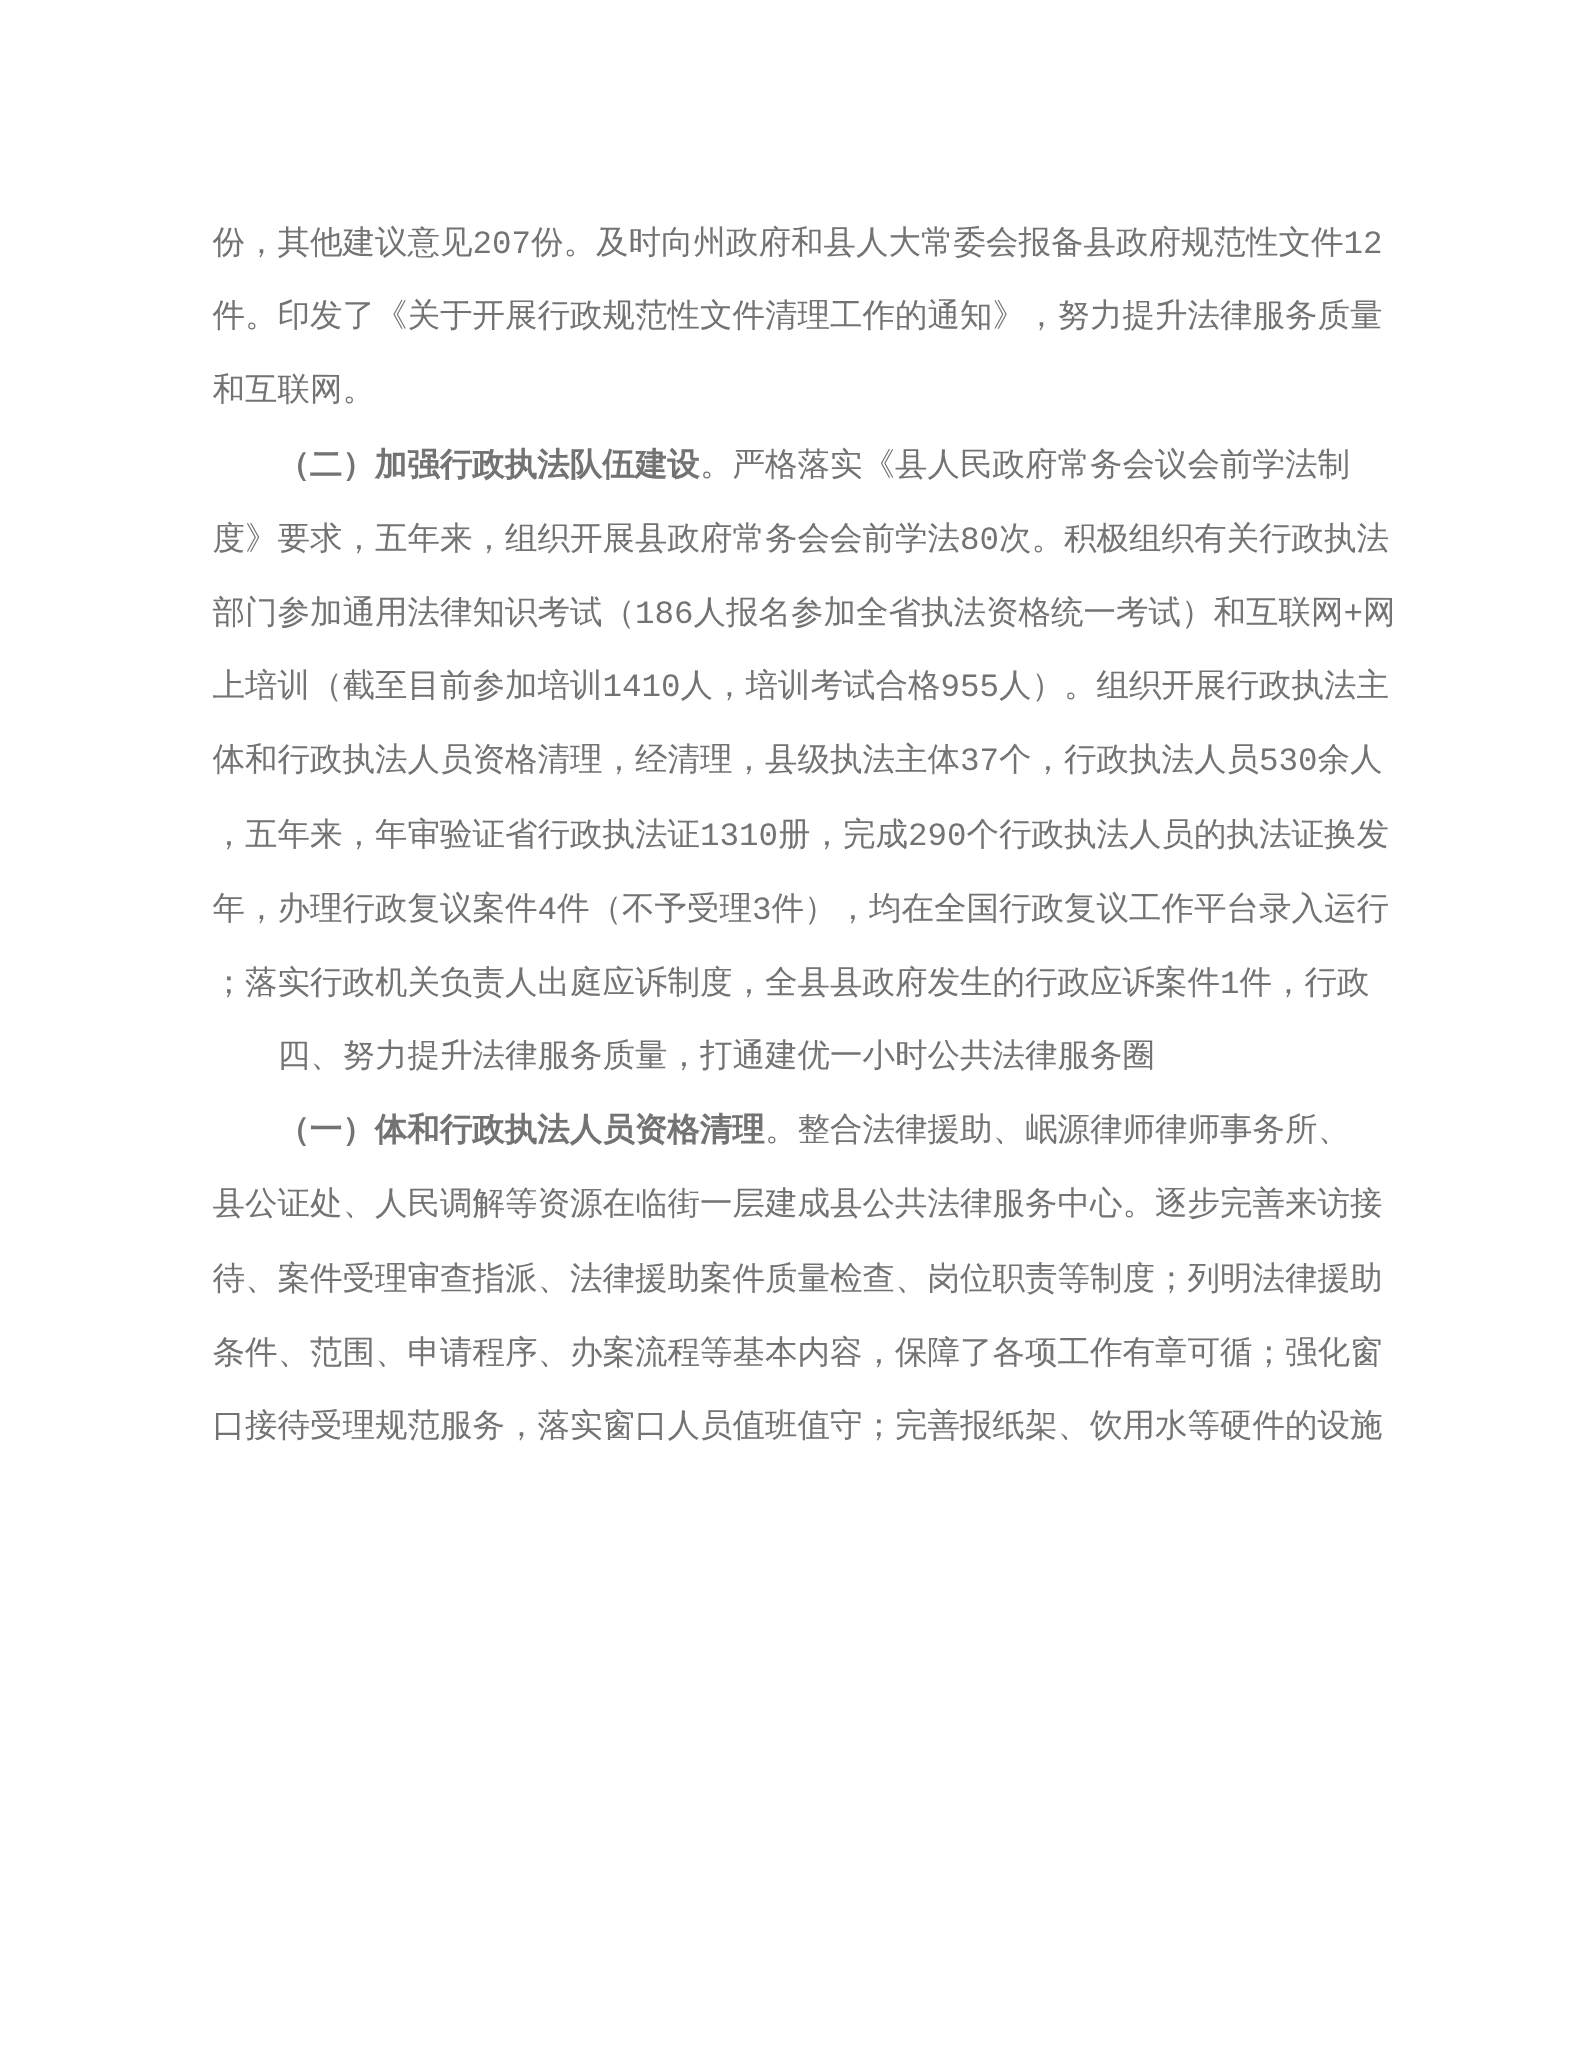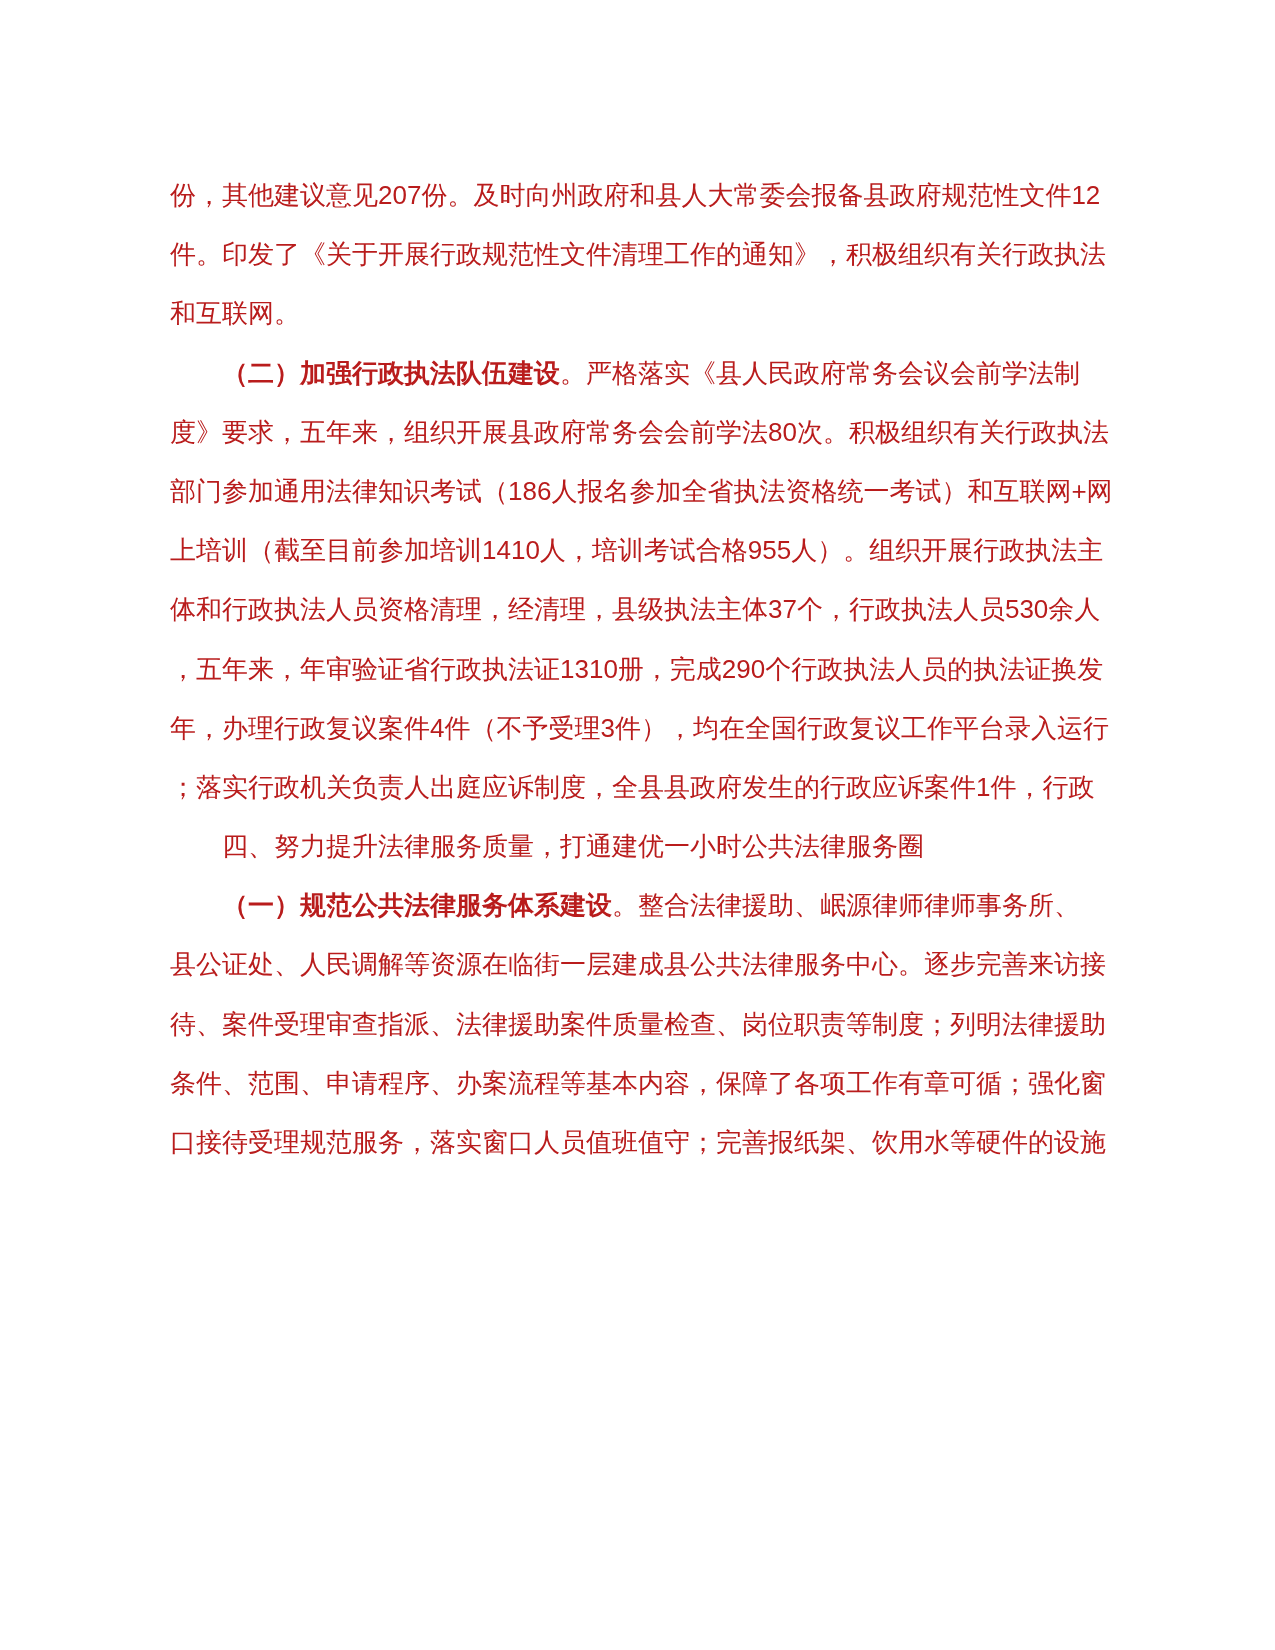--- a/index.html
+++ b/index.html
@@ -12,53 +12,53 @@
     width: 1275px;
     height: 1650px;
     background: #ffffff;
     overflow: hidden;
   }
   .text-block {
     position: absolute;
     left: 170px;
     top: 166px;
     width: 940px;
-    font-family: Liberation Sans, sans-serif;
+    font-family: Liberation Mono, monospace;
     font-size: 26px;
     line-height: 59.2px;
-    color: #b91c1c;
+    color: #737373;
   }
   .line {
     white-space: nowrap;
     text-align: left;
     height: 59.2px;
     letter-spacing: 0px;
   }
   .line.indent {
     padding-left: 52px;
   }
   .seg { font-weight: normal; }
   .seg.bold { font-weight: bold; }
 </style>
 </head>
 <body>
 
 <div class="page">
   <div class="text-block" id="text-block">
       <div class="line"><span class="seg">份，其他建议意见207份。及时向州政府和县人大常委会报备县政府规范性文件12</span></div>
-      <div class="line"><span class="seg">件。印发了《关于开展行政规范性文件清理工作的通知》，积极组织有关行政执法</span></div>
+      <div class="line"><span class="seg">件。印发了《关于开展行政规范性文件清理工作的通知》，努力提升法律服务质量</span></div>
       <div class="line"><span class="seg">和互联网。</span></div>
       <div class="line indent"><span class="seg bold">（二）加强行政执法队伍建设</span><span class="seg">。严格落实《县人民政府常务会议会前学法制</span></div>
       <div class="line"><span class="seg">度》要求，五年来，组织开展县政府常务会会前学法80次。积极组织有关行政执法</span></div>
       <div class="line"><span class="seg">部门参加通用法律知识考试（186人报名参加全省执法资格统一考试）和互联网+网</span></div>
       <div class="line"><span class="seg">上培训（截至目前参加培训1410人，培训考试合格955人）。组织开展行政执法主</span></div>
       <div class="line"><span class="seg">体和行政执法人员资格清理，经清理，县级执法主体37个，行政执法人员530余人</span></div>
       <div class="line"><span class="seg">，五年来，年审验证省行政执法证1310册，完成290个行政执法人员的执法证换发</span></div>
       <div class="line"><span class="seg">年，办理行政复议案件4件（不予受理3件），均在全国行政复议工作平台录入运行</span></div>
       <div class="line"><span class="seg">；落实行政机关负责人出庭应诉制度，全县县政府发生的行政应诉案件1件，行政</span></div>
       <div class="line indent"><span class="seg">四、努力提升法律服务质量，打通建优一小时公共法律服务圈</span></div>
-      <div class="line indent"><span class="seg bold">（一）规范公共法律服务体系建设</span><span class="seg">。整合法律援助、岷源律师律师事务所、</span></div>
+      <div class="line indent"><span class="seg bold">（一）体和行政执法人员资格清理</span><span class="seg">。整合法律援助、岷源律师律师事务所、</span></div>
       <div class="line"><span class="seg">县公证处、人民调解等资源在临街一层建成县公共法律服务中心。逐步完善来访接</span></div>
       <div class="line"><span class="seg">待、案件受理审查指派、法律援助案件质量检查、岗位职责等制度；列明法律援助</span></div>
       <div class="line"><span class="seg">条件、范围、申请程序、办案流程等基本内容，保障了各项工作有章可循；强化窗</span></div>
       <div class="line"><span class="seg">口接待受理规范服务，落实窗口人员值班值守；完善报纸架、饮用水等硬件的设施</span></div>
     </div>
 </div>
 
 </body></html>

